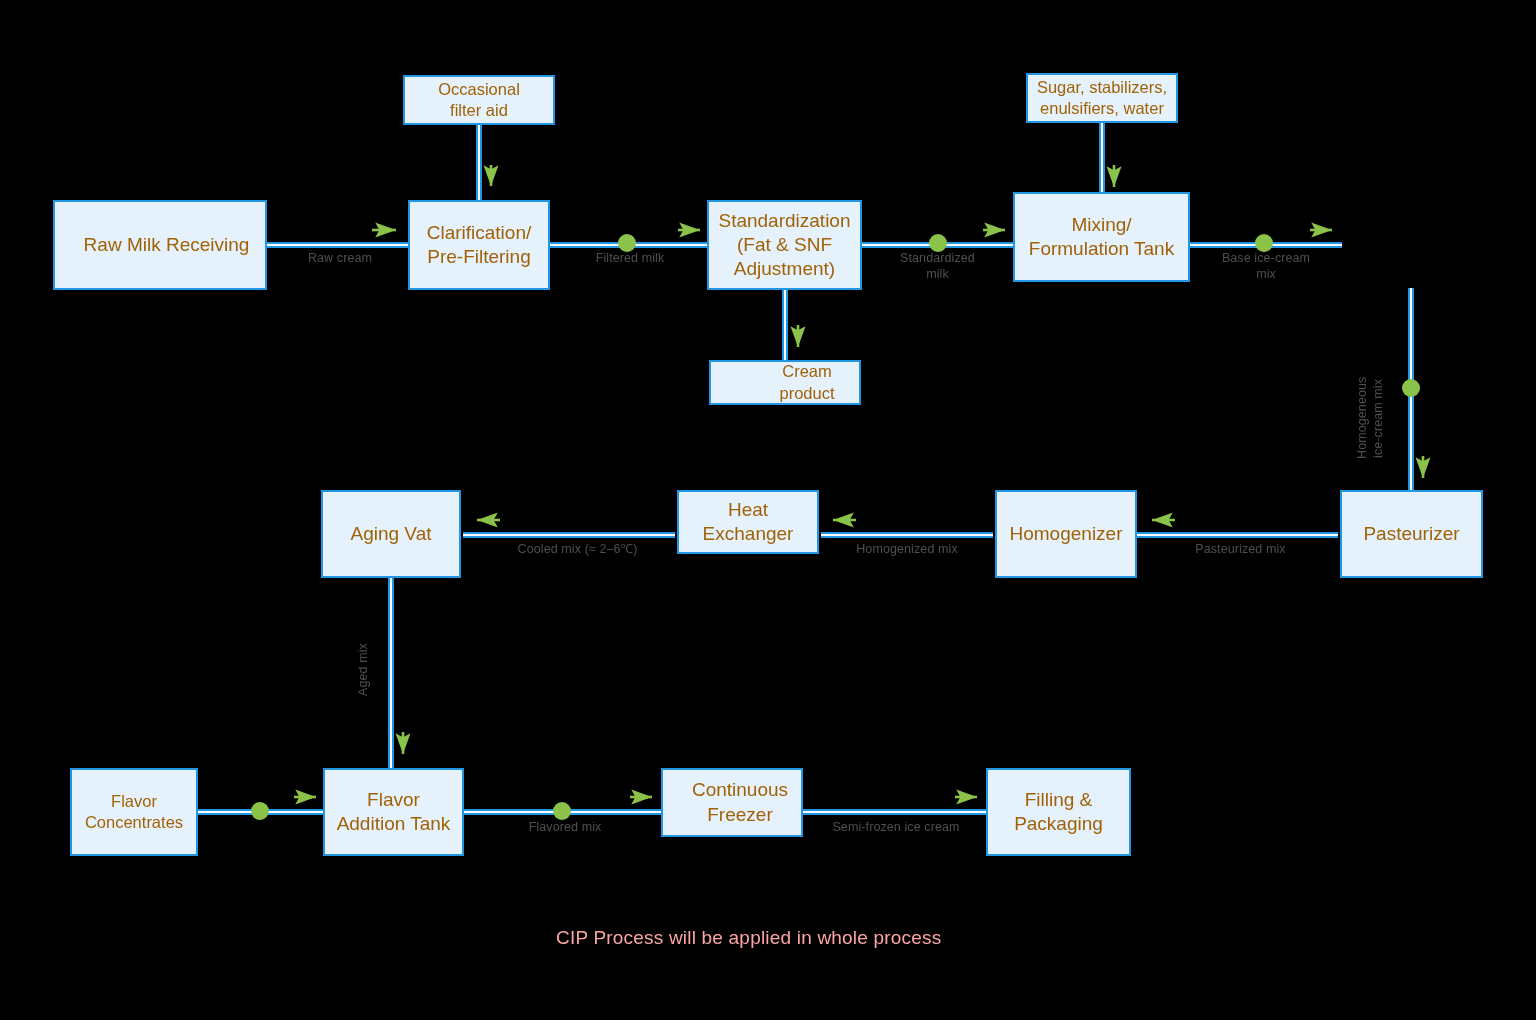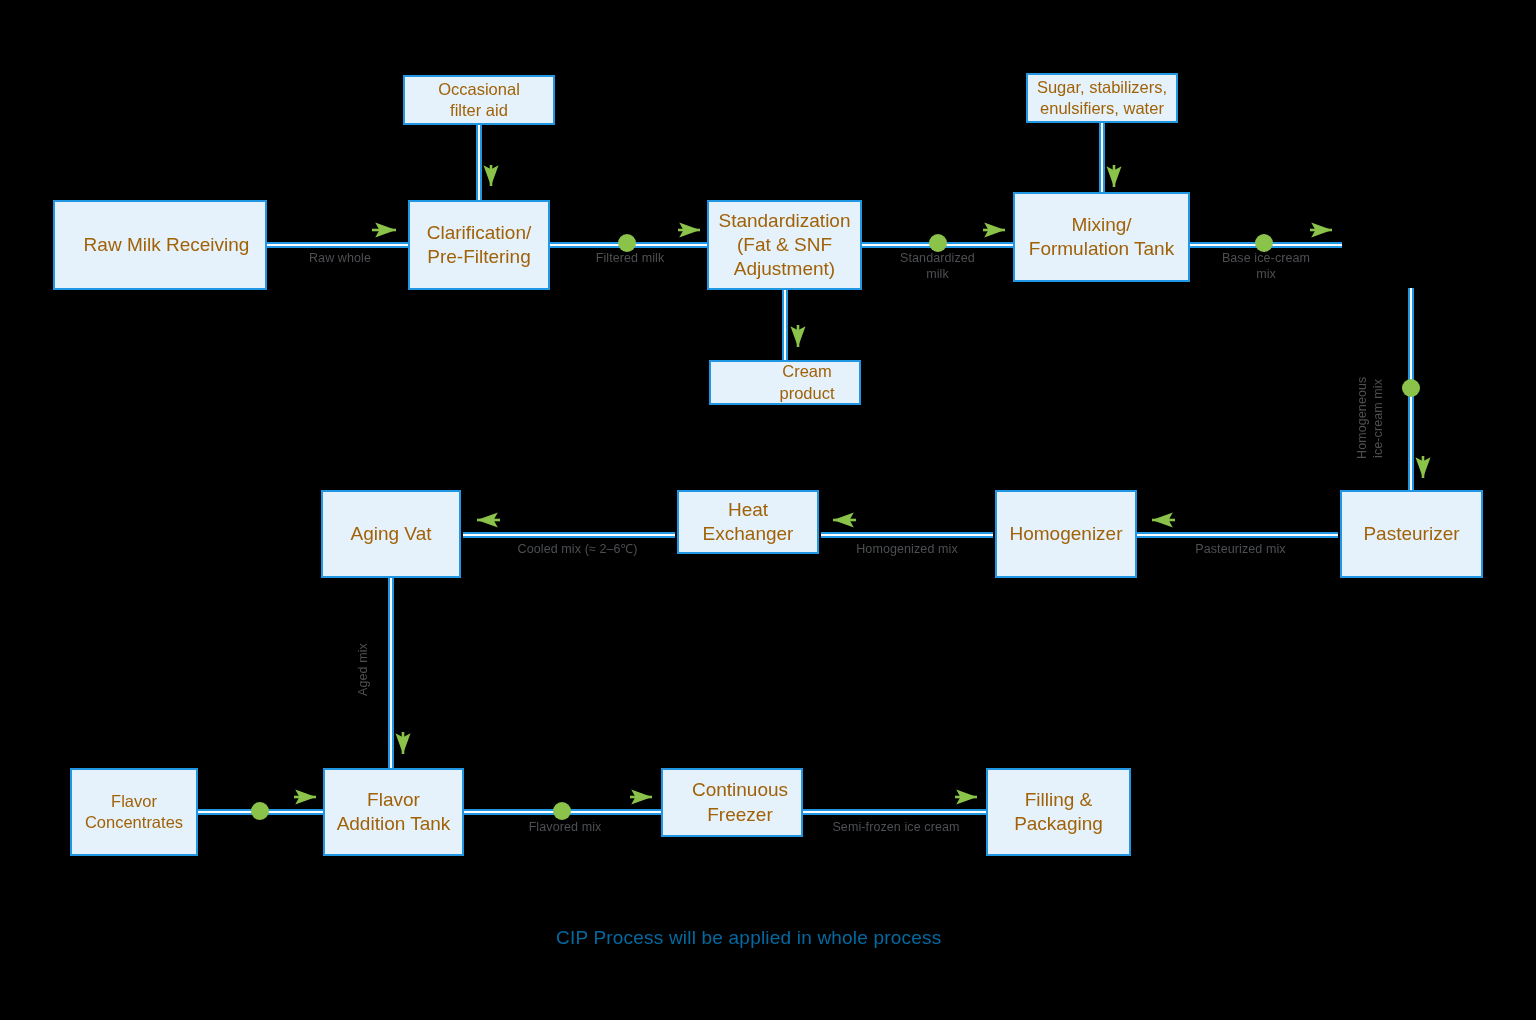--- a/index.html
+++ b/index.html
@@ -47,21 +47,21 @@
     white-space: pre-line;
     letter-spacing: 0.1px;
   }
   .edge-label.vert {
     writing-mode: vertical-rl;
     transform: rotate(180deg);
     text-align: center;
   }
   .caption {
     position: absolute;
-    color: #0369a1;
+    color: #fca5a5;
     font-size: 19px;
     letter-spacing: 0.2px;
     z-index: 4;
   }
 </style>
 </head>
 <body>
 
 <div id="stage">
 
@@ -197,21 +197,21 @@
     </div>
   <div class="node n-big" style="left:661px;top:768px;width:142px;height:69px;padding-left:16px;">
       <span class="lbl">Continuous
 Freezer</span>
     </div>
   <div class="node n-big" style="left:986px;top:768px;width:145px;height:88px;">
       <span class="lbl">Filling &amp;
 Packaging</span>
     </div>
 
-  <div class="edge-label" style="left:270px;top:250px;width:140px;"><span>Raw whole</span></div>
+  <div class="edge-label" style="left:270px;top:250px;width:140px;"><span>Raw cream</span></div>
   <div class="edge-label" style="left:560px;top:250px;width:140px;"><span>Filtered milk</span></div>
   <div class="edge-label" style="left:870px;top:250px;width:135px;"><span>Standardized
 milk</span></div>
   <div class="edge-label" style="left:1196px;top:250px;width:140px;"><span>Base ice-cream
 mix</span></div>
   <div class="edge-label vert" style="left:1354px;top:358px;height:120px;"><span>Homogeneous
 ice-cream mix</span></div>
   <div class="edge-label" style="left:1168px;top:541px;width:145px;"><span>Pasteurized mix</span></div>
   <div class="edge-label" style="left:832px;top:541px;width:150px;"><span>Homogenized mix</span></div>
   <div class="edge-label" style="left:490px;top:541px;width:175px;"><span>Cooled mix (≈ 2–6℃)</span></div>

